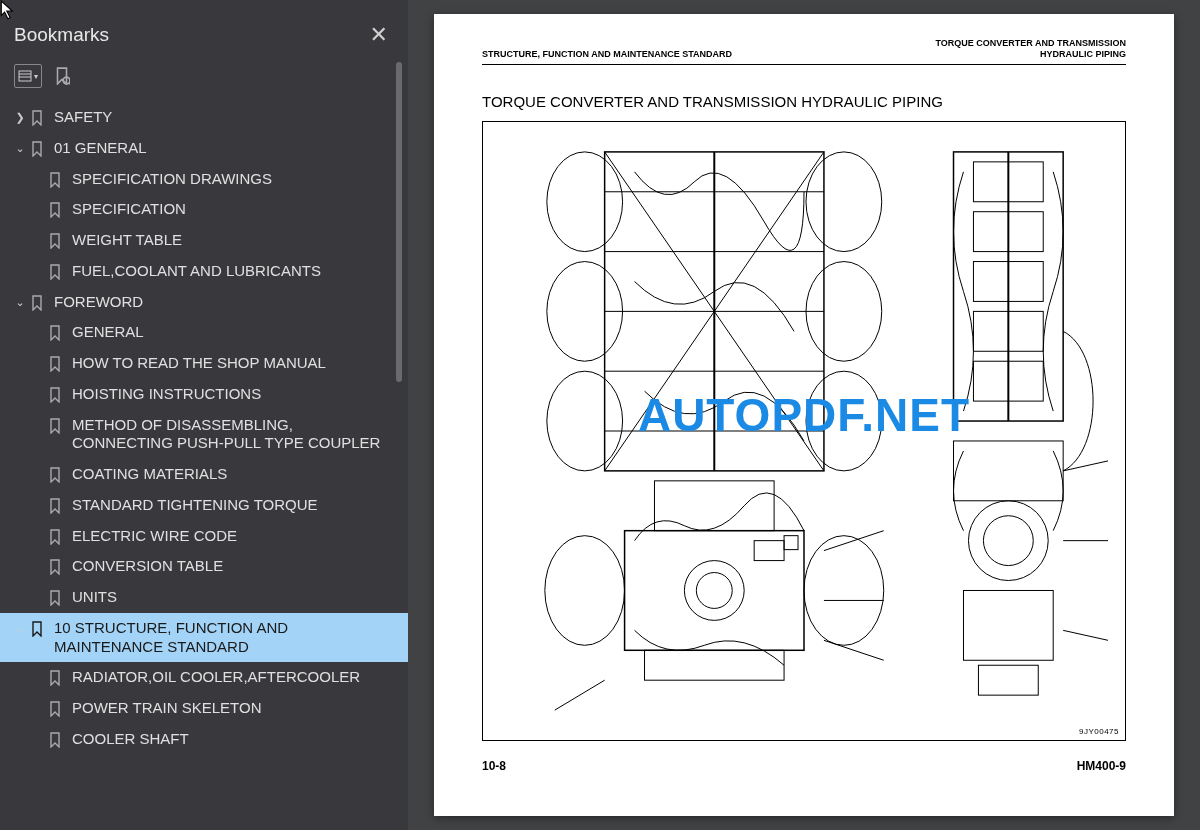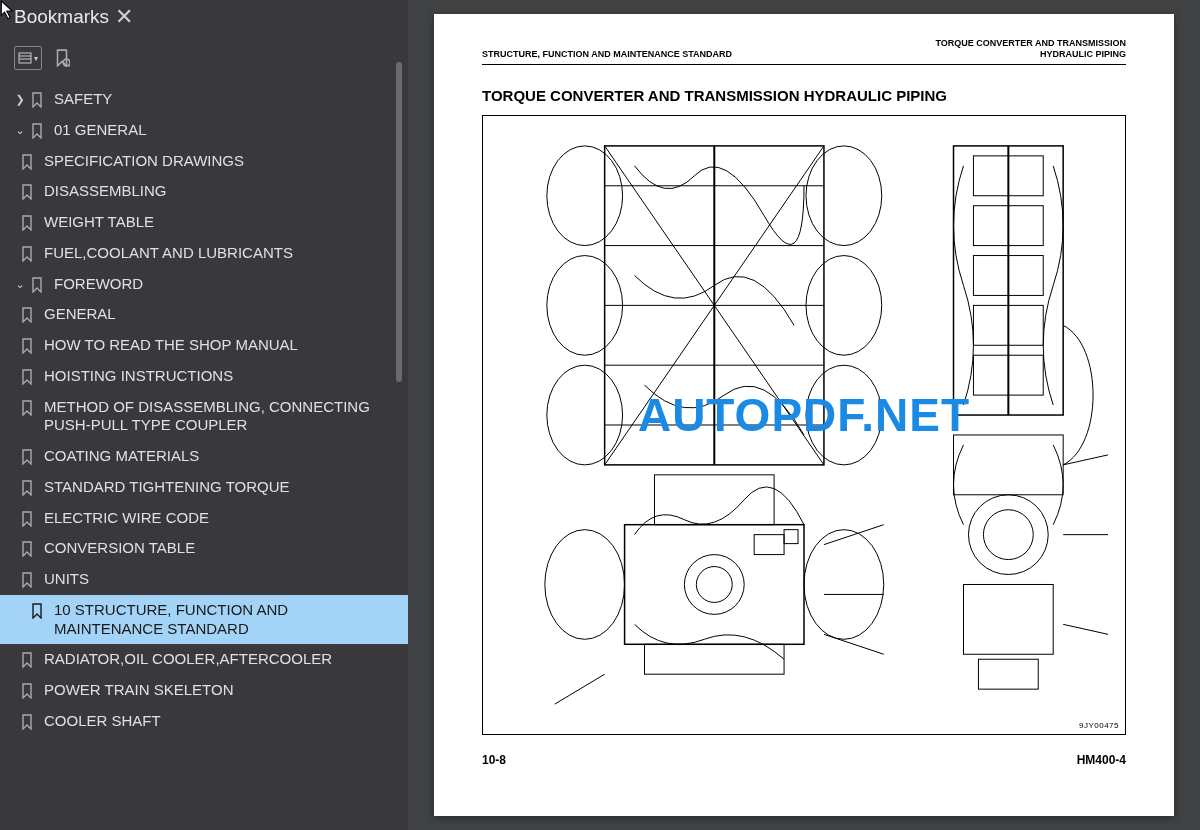--- a/index.html
+++ b/index.html
@@ -1,39 +1,39 @@
 <!DOCTYPE html>
 <html><head>
 <meta charset="utf-8">
 <style>
 * { margin: 0; padding: 0; box-sizing: border-box; }
 body { font-family: "Segoe UI", Arial, sans-serif; width: 1200px; height: 830px; overflow: hidden; display: flex; background: #525659; }
 .sidebar { width: 408px; height: 830px; background: #38383d; color: #d4d4d4; display: flex; flex-direction: column; position: relative; }
-.sidebar-header { display: flex; align-items: center; padding: 2px 14px 8px 14px; font-size: 19px; font-weight: 400; color: #e8e8e8; }
+.sidebar-header { display: flex; align-items: center; justify-content: space-between; padding: 20px 14px 8px 14px; font-size: 19px; font-weight: 400; color: #e8e8e8; }
 .sidebar-header .close-btn { font-size: 22px; cursor: pointer; color: #d0d0d0; padding: 2px 6px; }
 .toolbar { display: flex; align-items: center; gap: 10px; padding: 6px 14px 10px 14px; }
 .tool-btn { width: 28px; height: 24px; border: 1px solid #888; border-radius: 2px; display: flex; align-items: center; justify-content: center; cursor: pointer; color: #ccc; font-size: 13px; position: relative; }
 .tool-btn .dd { font-size: 8px; margin-left: 2px; }
 .bookmark-glyph { width: 20px; height: 22px; display: flex; align-items: center; justify-content: center; cursor: pointer; }
 .tree { flex: 1; overflow-y: auto; padding: 4px 0 10px 0; position: relative; }
 .tree::-webkit-scrollbar { width: 0; }
 .scrollbar-fake { position: absolute; right: 6px; top: 62px; width: 6px; height: 320px; background: #6a6a6e; border-radius: 3px; }
 .node { display: flex; align-items: flex-start; padding: 6px 14px 6px 12px; font-size: 15px; line-height: 1.25; cursor: pointer; color: #e0e0e0; }
-.node.child { padding-left: 20px; }
+.node.child { padding-left: 48px; }
 .node .caret { width: 16px; display: inline-flex; align-items: center; justify-content: center; font-size: 11px; color: #ccc; margin-right: 2px; flex-shrink: 0; margin-top: 3px; }
 .node .bm-icon { width: 14px; height: 16px; margin-right: 10px; flex-shrink: 0; margin-top: 2px; }
 .node .label { flex: 1; }
 .node.sel { background: #a3d4f7; color: #1a1a1a; }
 .node.sel .bm-icon path { stroke: #1a1a1a; }
 .content { flex: 1; height: 830px; background: #404244; display: flex; align-items: center; justify-content: center; padding: 14px; }
 .page { width: 740px; height: 802px; background: #fff; box-shadow: 0 2px 8px rgba(0,0,0,0.4); position: relative; padding: 20px 48px 20px 48px; color: #000; font-family: Arial, sans-serif; }
 .page-hdr { font-size: 9px; font-weight: bold; line-height: 1.2; margin-top: 4px; }
 .page-hdr .row { display: flex; justify-content: space-between; }
 .page-hdr .hr { border-bottom: 1px solid #000; margin-top: 4px; }
-.page-title { font-size: 15px; font-weight: bold; margin-top: 22px; line-height: 1.2; }
+.page-title { font-size: 15px; font-weight: normal; margin-top: 28px; line-height: 1.2; }
 .diagram { margin-top: 10px; border: 1px solid #000; height: 620px; position: relative; overflow: hidden; }
 .page-ftr { display: flex; justify-content: space-between; font-size: 12px; font-weight: bold; margin-top: 18px; }
 .watermark { position: absolute; left: 50%; top: 50%; transform: translate(-50%, -50%); font-size: 46px; font-weight: bold; color: #1a8ae5; letter-spacing: 1px; z-index: 10; pointer-events: none; white-space: nowrap; }
 .cursor-img { position: absolute; top: 0; left: 0; width: 18px; height: 22px; z-index: 100; pointer-events: none; }
 .dia-code { position: absolute; right: 6px; bottom: 4px; font-size: 8px; letter-spacing: 0.5px; }
 svg.bm { stroke: #aaa; fill: none; stroke-width: 1.4; }
 </style>
 </head>
 <body>
 
@@ -81,21 +81,21 @@
       <div class="node child">
         <svg class="bm bm-icon" viewBox="0 0 12 16">
           <path d="M2 1 H10 V15 L6 11 L2 15 Z"></path>
         </svg>
         <span class="label">SPECIFICATION DRAWINGS</span>
       </div>
       <div class="node child">
         <svg class="bm bm-icon" viewBox="0 0 12 16">
           <path d="M2 1 H10 V15 L6 11 L2 15 Z"></path>
         </svg>
-        <span class="label">DISASSEMBLING</span>
+        <span class="label">SPECIFICATION</span>
       </div>
       <div class="node child">
         <svg class="bm bm-icon" viewBox="0 0 12 16">
           <path d="M2 1 H10 V15 L6 11 L2 15 Z"></path>
         </svg>
         <span class="label">WEIGHT TABLE</span>
       </div>
       <div class="node child">
         <svg class="bm bm-icon" viewBox="0 0 12 16">
           <path d="M2 1 H10 V15 L6 11 L2 15 Z"></path>
@@ -284,17 +284,17 @@
               <line x1="140" y1="110" x2="185" y2="110"></line>
               <line x1="140" y1="200" x2="185" y2="210"></line>
             </g>
           </g>
         </g>
       </svg>
       <span class="dia-code">9JY00475</span>
     </div>
     <div class="page-ftr">
       <span>10-8</span>
-      <span>HM400-4</span>
+      <span>HM400-9</span>
     </div>
     <div class="watermark">AUTOPDF.NET</div>
   </div>
 </div>
 
 </body></html>

